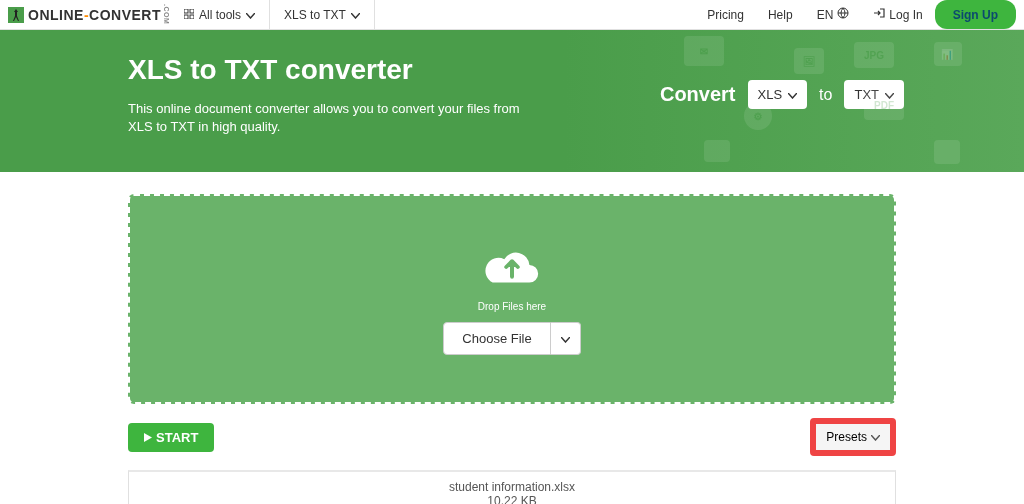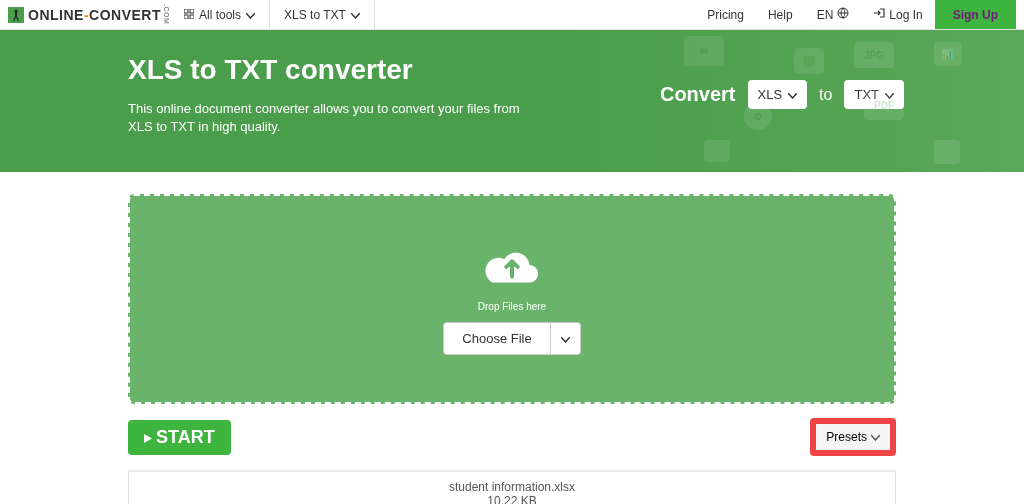--- a/index.html
+++ b/index.html
@@ -8,21 +8,21 @@
 .topbar { height: 30px; display: flex; align-items: center; border-bottom: 1px solid #e0e0e0; padding: 0 8px; font-size: 12px; color: #333; }
 .logo { display: flex; align-items: center; font-weight: bold; font-size: 14px; letter-spacing: 0.5px; }
 .logo-icon { width: 16px; height: 16px; background: #4a9d4a; margin-right: 4px; display: inline-flex; align-items: center; justify-content: center; }
 .logo .dash { color: #ff8c00; }
 .logo .com { font-size: 7px; color: #888; writing-mode: vertical-rl; margin-left: 2px; }
 .nav-item { padding: 0 14px; display: flex; align-items: center; gap: 5px; cursor: pointer; height: 100%; border-right: 1px solid #e0e0e0; }
 .nav-item:first-of-type { border-left: 1px solid #e0e0e0; margin-left: 10px; }
 .spacer { flex: 1; }
 .right-nav { display: flex; align-items: center; height: 100%; gap: 0; }
 .right-item { padding: 0 12px; display: flex; align-items: center; gap: 4px; cursor: pointer; height: 100%; }
-.signup { background: #3eb53e; color: #701a75; font-weight: bold; padding: 0 18px; height: 100%; display: flex; align-items: center; }
+.signup { background: #3eb53e; color: #0c4a6e; font-weight: bold; padding: 0 18px; height: 100%; display: flex; align-items: center; border-radius: 12px; }
 
 .hero { background: #4a9d4a; background-image: linear-gradient(to right, #4a9d4a 0%, #4a9d4a 55%, #5aa85a 100%); height: 142px; padding: 24px 0 0 128px; color: #fff; position: relative; overflow: hidden; }
 .hero h1 { font-size: 28px; font-weight: bold; margin-bottom: 14px; }
 .hero p { font-size: 13px; line-height: 1.4; max-width: 400px; }
 .convert-row { position: absolute; right: 120px; top: 50px; display: flex; align-items: center; gap: 12px; color: #fff; }
 .convert-label { font-size: 20px; font-weight: bold; }
 .to-label { font-size: 16px; }
 .fmt-select { background: #fff; color: #333; border-radius: 4px; padding: 7px 10px; font-size: 13px; display: flex; align-items: center; gap: 6px; cursor: pointer; }
 
 .deco-icons { position: absolute; right: 0; top: 0; width: 380px; height: 100%; opacity: 0.25; pointer-events: none; }
@@ -30,21 +30,21 @@
 
 .main { padding: 22px 128px 0; }
 .dropzone { background: #6ab36a; border: 2px dashed #fff; border-radius: 6px; height: 210px; display: flex; flex-direction: column; align-items: center; justify-content: center; color: #fff; gap: 10px; }
 .cloud-icon { width: 62px; height: 48px; }
 .drop-text { font-size: 10px; }
 .choose-row { display: flex; }
 .choose-btn { background: #fff; color: #333; border: 1px solid #ccc; border-radius: 4px 0 0 4px; padding: 8px 18px; font-size: 13px; cursor: pointer; }
 .choose-caret { background: #fff; border: 1px solid #ccc; border-left: none; border-radius: 0 4px 4px 0; padding: 8px 10px; cursor: pointer; display: flex; align-items: center; }
 
 .action-row { display: flex; align-items: center; margin-top: 14px; gap: 10px; }
-.start-btn { background: #3eb53e; color: #fff; border: none; border-radius: 4px; padding: 7px 16px; font-size: 18px; font-weight: bold; display: flex; align-items: flex-start; gap: 4px; cursor: pointer; }
+.start-btn { background: #3eb53e; color: #fff; border: none; border-radius: 4px; padding: 7px 16px; font-size: 13px; font-weight: bold; display: flex; align-items: flex-start; gap: 4px; cursor: pointer; }
 .presets-btn { margin-left: auto; background: #f5f5f5; border: 6px solid #ef4444; border-radius: 4px; padding: 6px 10px; font-size: 12px; display: flex; align-items: center; gap: 4px; cursor: pointer; }
 
 .file-row { margin-top: 14px; border: 1px solid #e0e0e0; border-bottom: 3px solid #3eb53e; border-top: 2px solid #e8e8e8; padding: 8px 10px; display: flex; align-items: center; font-size: 12px; color: #555; flex-direction: column; }
 .file-name { flex: 1; }
 .file-size { margin: 0 10px; }
 .file-down { margin: 0 8px; color: #888; cursor: pointer; }
 .file-del { background: #e74c3c; color: #fff; width: 20px; height: 20px; border-radius: 4px; display: flex; align-items: center; justify-content: center; font-size: 11px; cursor: pointer; }
 
 .chev { display: inline-block; }
 </style>

